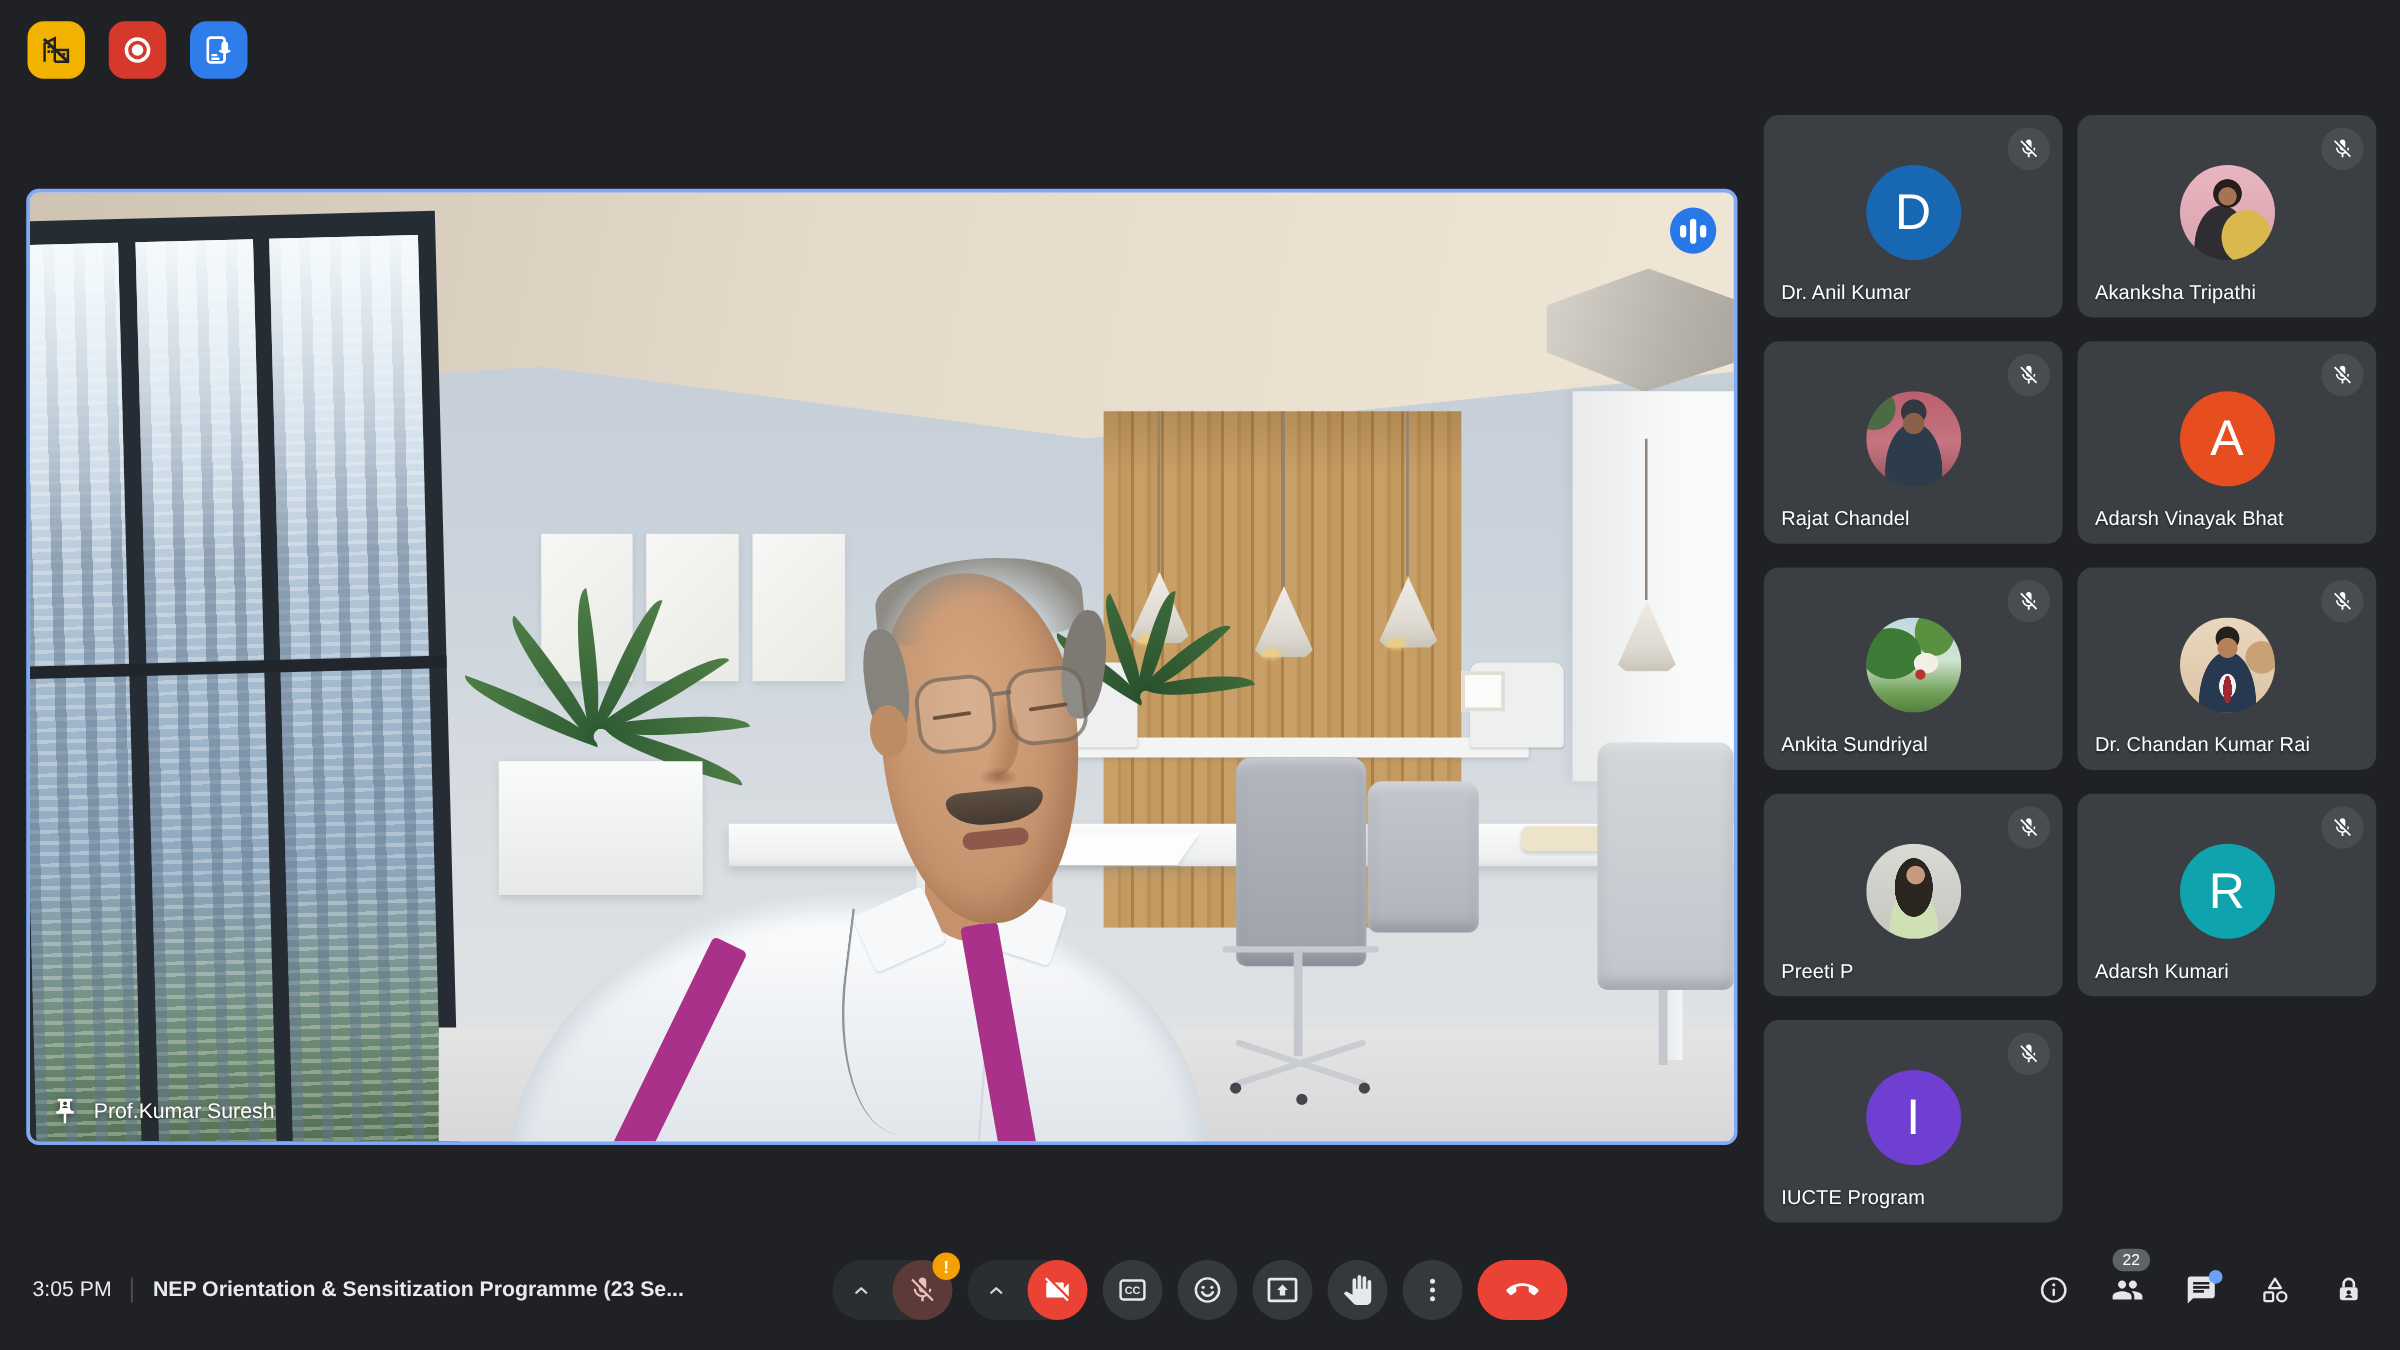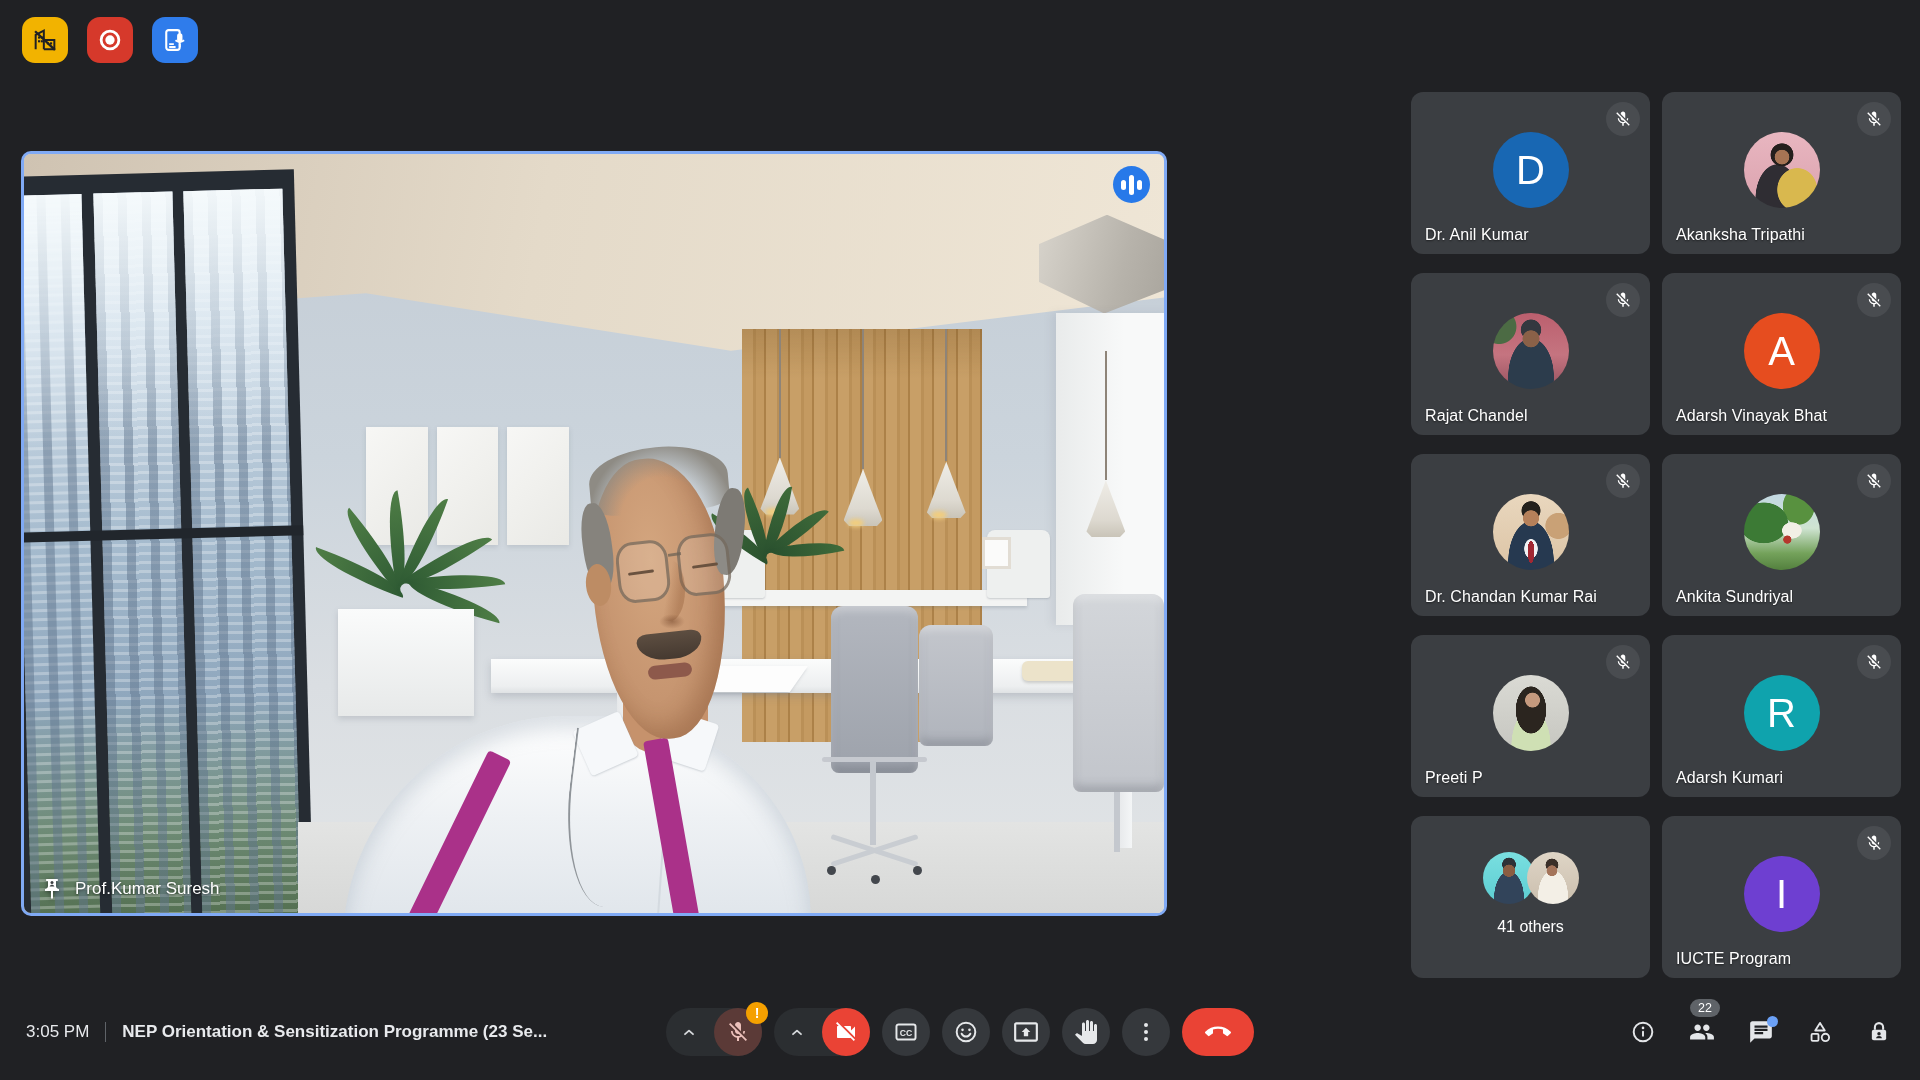--- a/index.html
+++ b/index.html
@@ -5,21 +5,21 @@
   * { margin:0; padding:0; box-sizing:border-box; }
   html,body { width:1920px; height:1080px; overflow:hidden; }
   body { background:#202124; font-family:"Liberation Sans","DejaVu Sans",sans-serif; position:relative; }
   button { border:none; background:none; cursor:pointer; font-family:inherit; }
 
   
   .float-btns { position:absolute; top:17px; left:22px; display:flex; gap:19px; }
   .fbtn { width:46px; height:46px; border-radius:13px; display:flex; align-items:center; justify-content:center; }
 
   
-  .main-video { position:absolute; left:21px; top:151px; width:1146px; height:765px;
+  .main-video { position:absolute; left:21px; top:151px; width:1369px; height:765px;
     border:3px solid #80aaf5; border-radius:10px; overflow:hidden; background:#cfd7de;text-align:right; }
   .scene { position:absolute; inset:0; }
   .scene > div, .scene i { position:absolute; }
   .wallbase { inset:0; background:linear-gradient(180deg,#c3ccd5 0%,#cbd4dc 40%,#dade e2 70%,#e2e5e7 100%); }
   .ceiling { top:0; left:0; right:0; height:27%;
     background:linear-gradient(100deg,#cfc3b2 0%,#e4dac9 45%,#efe6d6 100%);
     clip-path:polygon(0 0,100% 0,100% 70%,62% 96%,30% 68%,0 80%); }
   .vent { left:89%; top:8%; width:12%; height:13%;
     background:linear-gradient(105deg,#d8d4cc,#b7b3ab 60%,#a7a39b);
     clip-path:polygon(0 30%,50% 0,100% 30%,100% 72%,48% 100%,0 68%); }
@@ -371,58 +371,51 @@
         <span>A</span>
       </div>
     <div class="tile-name">Adarsh Vinayak Bhat</div>
   </div>
   <div class="tile">
     <span class="mic-chip">
         <svg width="18" height="18" viewBox="0 0 24 24" fill="currentColor">
           <path d="M19 11h-1.7c0 .74-.16 1.43-.43 2.05l1.23 1.23c.56-.98.9-2.09.9-3.28zm-4.02.17c0-.06.02-.11.02-.17V5c0-1.66-1.34-3-3-3S9 3.34 9 5v.18l5.98 5.99zM4.27 3 3 4.27l6.01 6.01V11c0 1.66 1.33 3 2.99 3 .22 0 .44-.03.65-.08l1.66 1.66c-.71.33-1.5.52-2.31.52-2.76 0-5.3-2.1-5.3-5.1H5c0 3.41 2.72 6.23 6 6.72V21h2v-3.28c.91-.13 1.77-.45 2.54-.9L19.73 21 21 19.73 4.27 3z"></path>
         </svg>
       </span>
+    <div class="avatar ph-ankita"></div>
+    <div class="tile-name">Ankita Sundriyal</div>
+  </div>
+  <div class="tile">
+    <span class="mic-chip">
+        <svg width="18" height="18" viewBox="0 0 24 24" fill="currentColor">
+          <path d="M19 11h-1.7c0 .74-.16 1.43-.43 2.05l1.23 1.23c.56-.98.9-2.09.9-3.28zm-4.02.17c0-.06.02-.11.02-.17V5c0-1.66-1.34-3-3-3S9 3.34 9 5v.18l5.98 5.99zM4.27 3 3 4.27l6.01 6.01V11c0 1.66 1.33 3 2.99 3 .22 0 .44-.03.65-.08l1.66 1.66c-.71.33-1.5.52-2.31.52-2.76 0-5.3-2.1-5.3-5.1H5c0 3.41 2.72 6.23 6 6.72V21h2v-3.28c.91-.13 1.77-.45 2.54-.9L19.73 21 21 19.73 4.27 3z"></path>
+        </svg>
+      </span>
     <div class="avatar ph-chandan"></div>
     <div class="tile-name">Dr. Chandan Kumar Rai</div>
-  </div>
-  <div class="tile">
-    <span class="mic-chip">
-        <svg width="18" height="18" viewBox="0 0 24 24" fill="currentColor">
-          <path d="M19 11h-1.7c0 .74-.16 1.43-.43 2.05l1.23 1.23c.56-.98.9-2.09.9-3.28zm-4.02.17c0-.06.02-.11.02-.17V5c0-1.66-1.34-3-3-3S9 3.34 9 5v.18l5.98 5.99zM4.27 3 3 4.27l6.01 6.01V11c0 1.66 1.33 3 2.99 3 .22 0 .44-.03.65-.08l1.66 1.66c-.71.33-1.5.52-2.31.52-2.76 0-5.3-2.1-5.3-5.1H5c0 3.41 2.72 6.23 6 6.72V21h2v-3.28c.91-.13 1.77-.45 2.54-.9L19.73 21 21 19.73 4.27 3z"></path>
-        </svg>
-      </span>
-    <div class="avatar ph-ankita"></div>
-    <div class="tile-name">Ankita Sundriyal</div>
   </div>
   <div class="tile">
     <span class="mic-chip">
         <svg width="18" height="18" viewBox="0 0 24 24" fill="currentColor">
           <path d="M19 11h-1.7c0 .74-.16 1.43-.43 2.05l1.23 1.23c.56-.98.9-2.09.9-3.28zm-4.02.17c0-.06.02-.11.02-.17V5c0-1.66-1.34-3-3-3S9 3.34 9 5v.18l5.98 5.99zM4.27 3 3 4.27l6.01 6.01V11c0 1.66 1.33 3 2.99 3 .22 0 .44-.03.65-.08l1.66 1.66c-.71.33-1.5.52-2.31.52-2.76 0-5.3-2.1-5.3-5.1H5c0 3.41 2.72 6.23 6 6.72V21h2v-3.28c.91-.13 1.77-.45 2.54-.9L19.73 21 21 19.73 4.27 3z"></path>
         </svg>
       </span>
     <div class="avatar ph-preeti"></div>
     <div class="tile-name">Preeti P</div>
   </div>
   <div class="tile">
     <span class="mic-chip">
         <svg width="18" height="18" viewBox="0 0 24 24" fill="currentColor">
           <path d="M19 11h-1.7c0 .74-.16 1.43-.43 2.05l1.23 1.23c.56-.98.9-2.09.9-3.28zm-4.02.17c0-.06.02-.11.02-.17V5c0-1.66-1.34-3-3-3S9 3.34 9 5v.18l5.98 5.99zM4.27 3 3 4.27l6.01 6.01V11c0 1.66 1.33 3 2.99 3 .22 0 .44-.03.65-.08l1.66 1.66c-.71.33-1.5.52-2.31.52-2.76 0-5.3-2.1-5.3-5.1H5c0 3.41 2.72 6.23 6 6.72V21h2v-3.28c.91-.13 1.77-.45 2.54-.9L19.73 21 21 19.73 4.27 3z"></path>
         </svg>
       </span>
     <div class="avatar" style="background: rgb(15, 163, 173);">
         <span>R</span>
       </div>
     <div class="tile-name">Adarsh Kumari</div>
-  </div>
-  <div class="tile">
-    <div class="pair">
-      <div class="avatar ph-o1"></div>
-      <div class="avatar ph-o2"></div>
-    </div>
-    <div class="others-name">41 others</div>
   </div>
   <div class="tile">
     <span class="mic-chip">
         <svg width="18" height="18" viewBox="0 0 24 24" fill="currentColor">
           <path d="M19 11h-1.7c0 .74-.16 1.43-.43 2.05l1.23 1.23c.56-.98.9-2.09.9-3.28zm-4.02.17c0-.06.02-.11.02-.17V5c0-1.66-1.34-3-3-3S9 3.34 9 5v.18l5.98 5.99zM4.27 3 3 4.27l6.01 6.01V11c0 1.66 1.33 3 2.99 3 .22 0 .44-.03.65-.08l1.66 1.66c-.71.33-1.5.52-2.31.52-2.76 0-5.3-2.1-5.3-5.1H5c0 3.41 2.72 6.23 6 6.72V21h2v-3.28c.91-.13 1.77-.45 2.54-.9L19.73 21 21 19.73 4.27 3z"></path>
         </svg>
       </span>
     <div class="avatar" style="background: rgb(110, 63, 209);">
         <span>I</span>
       </div>

